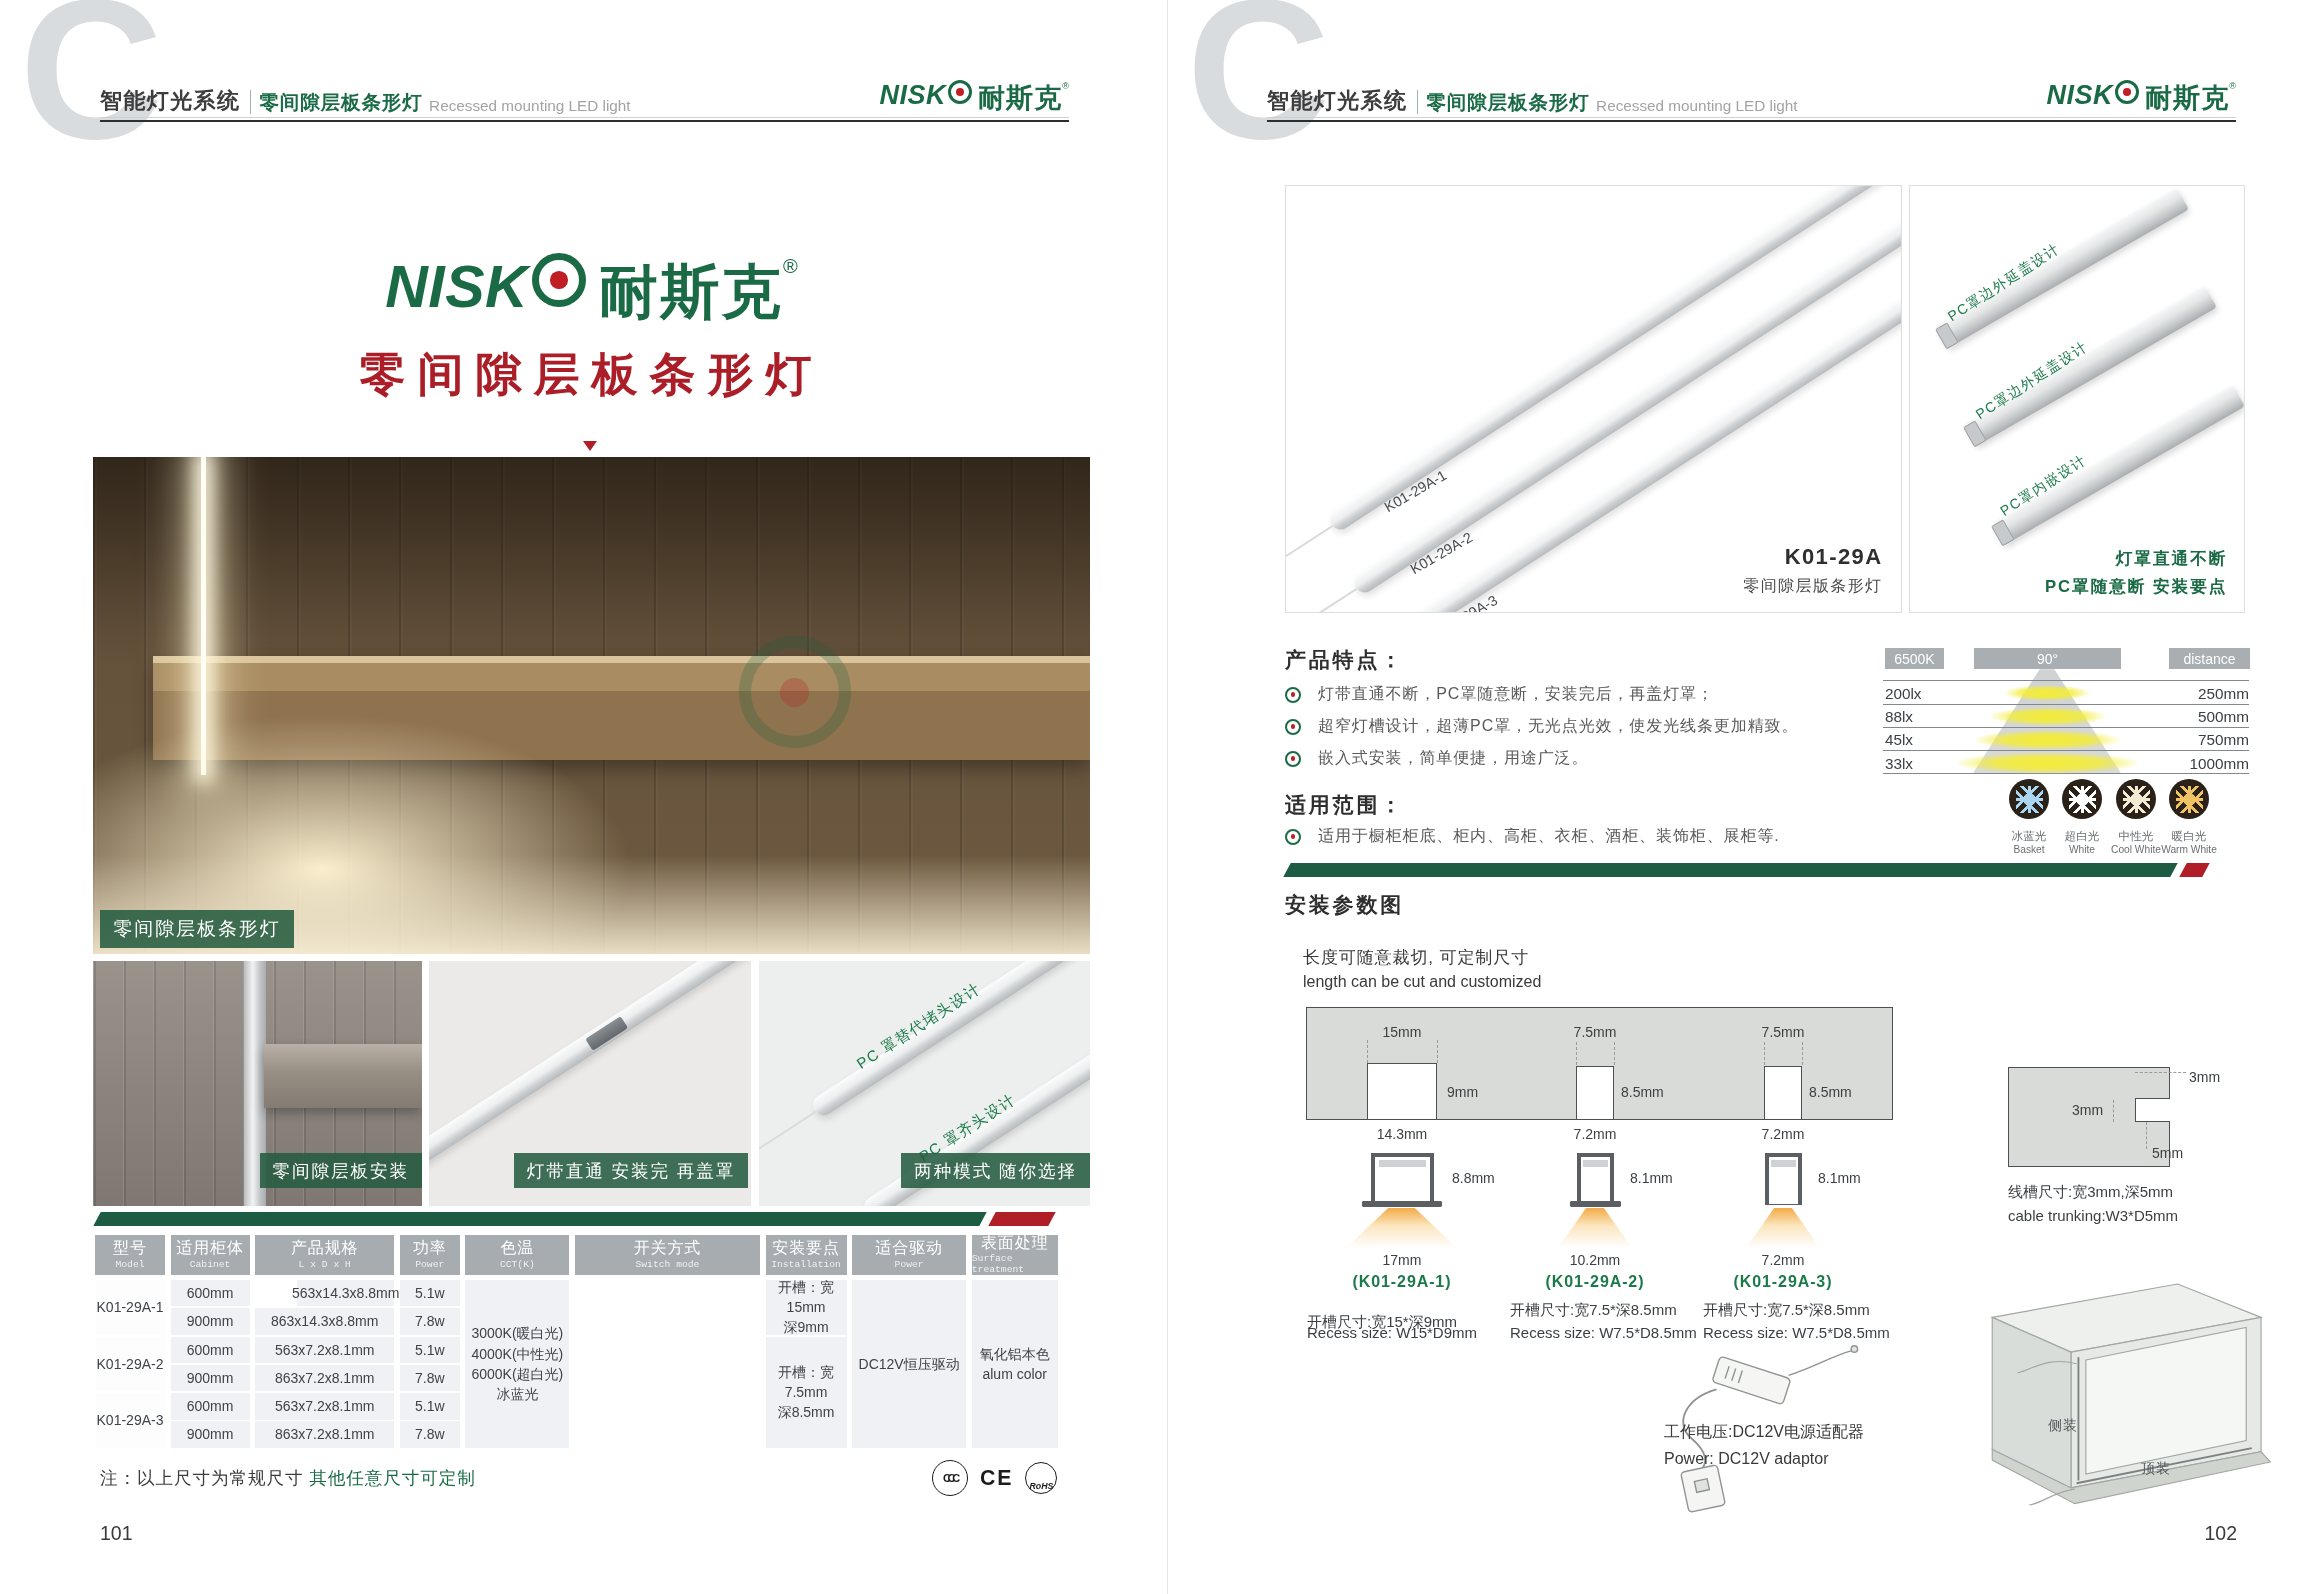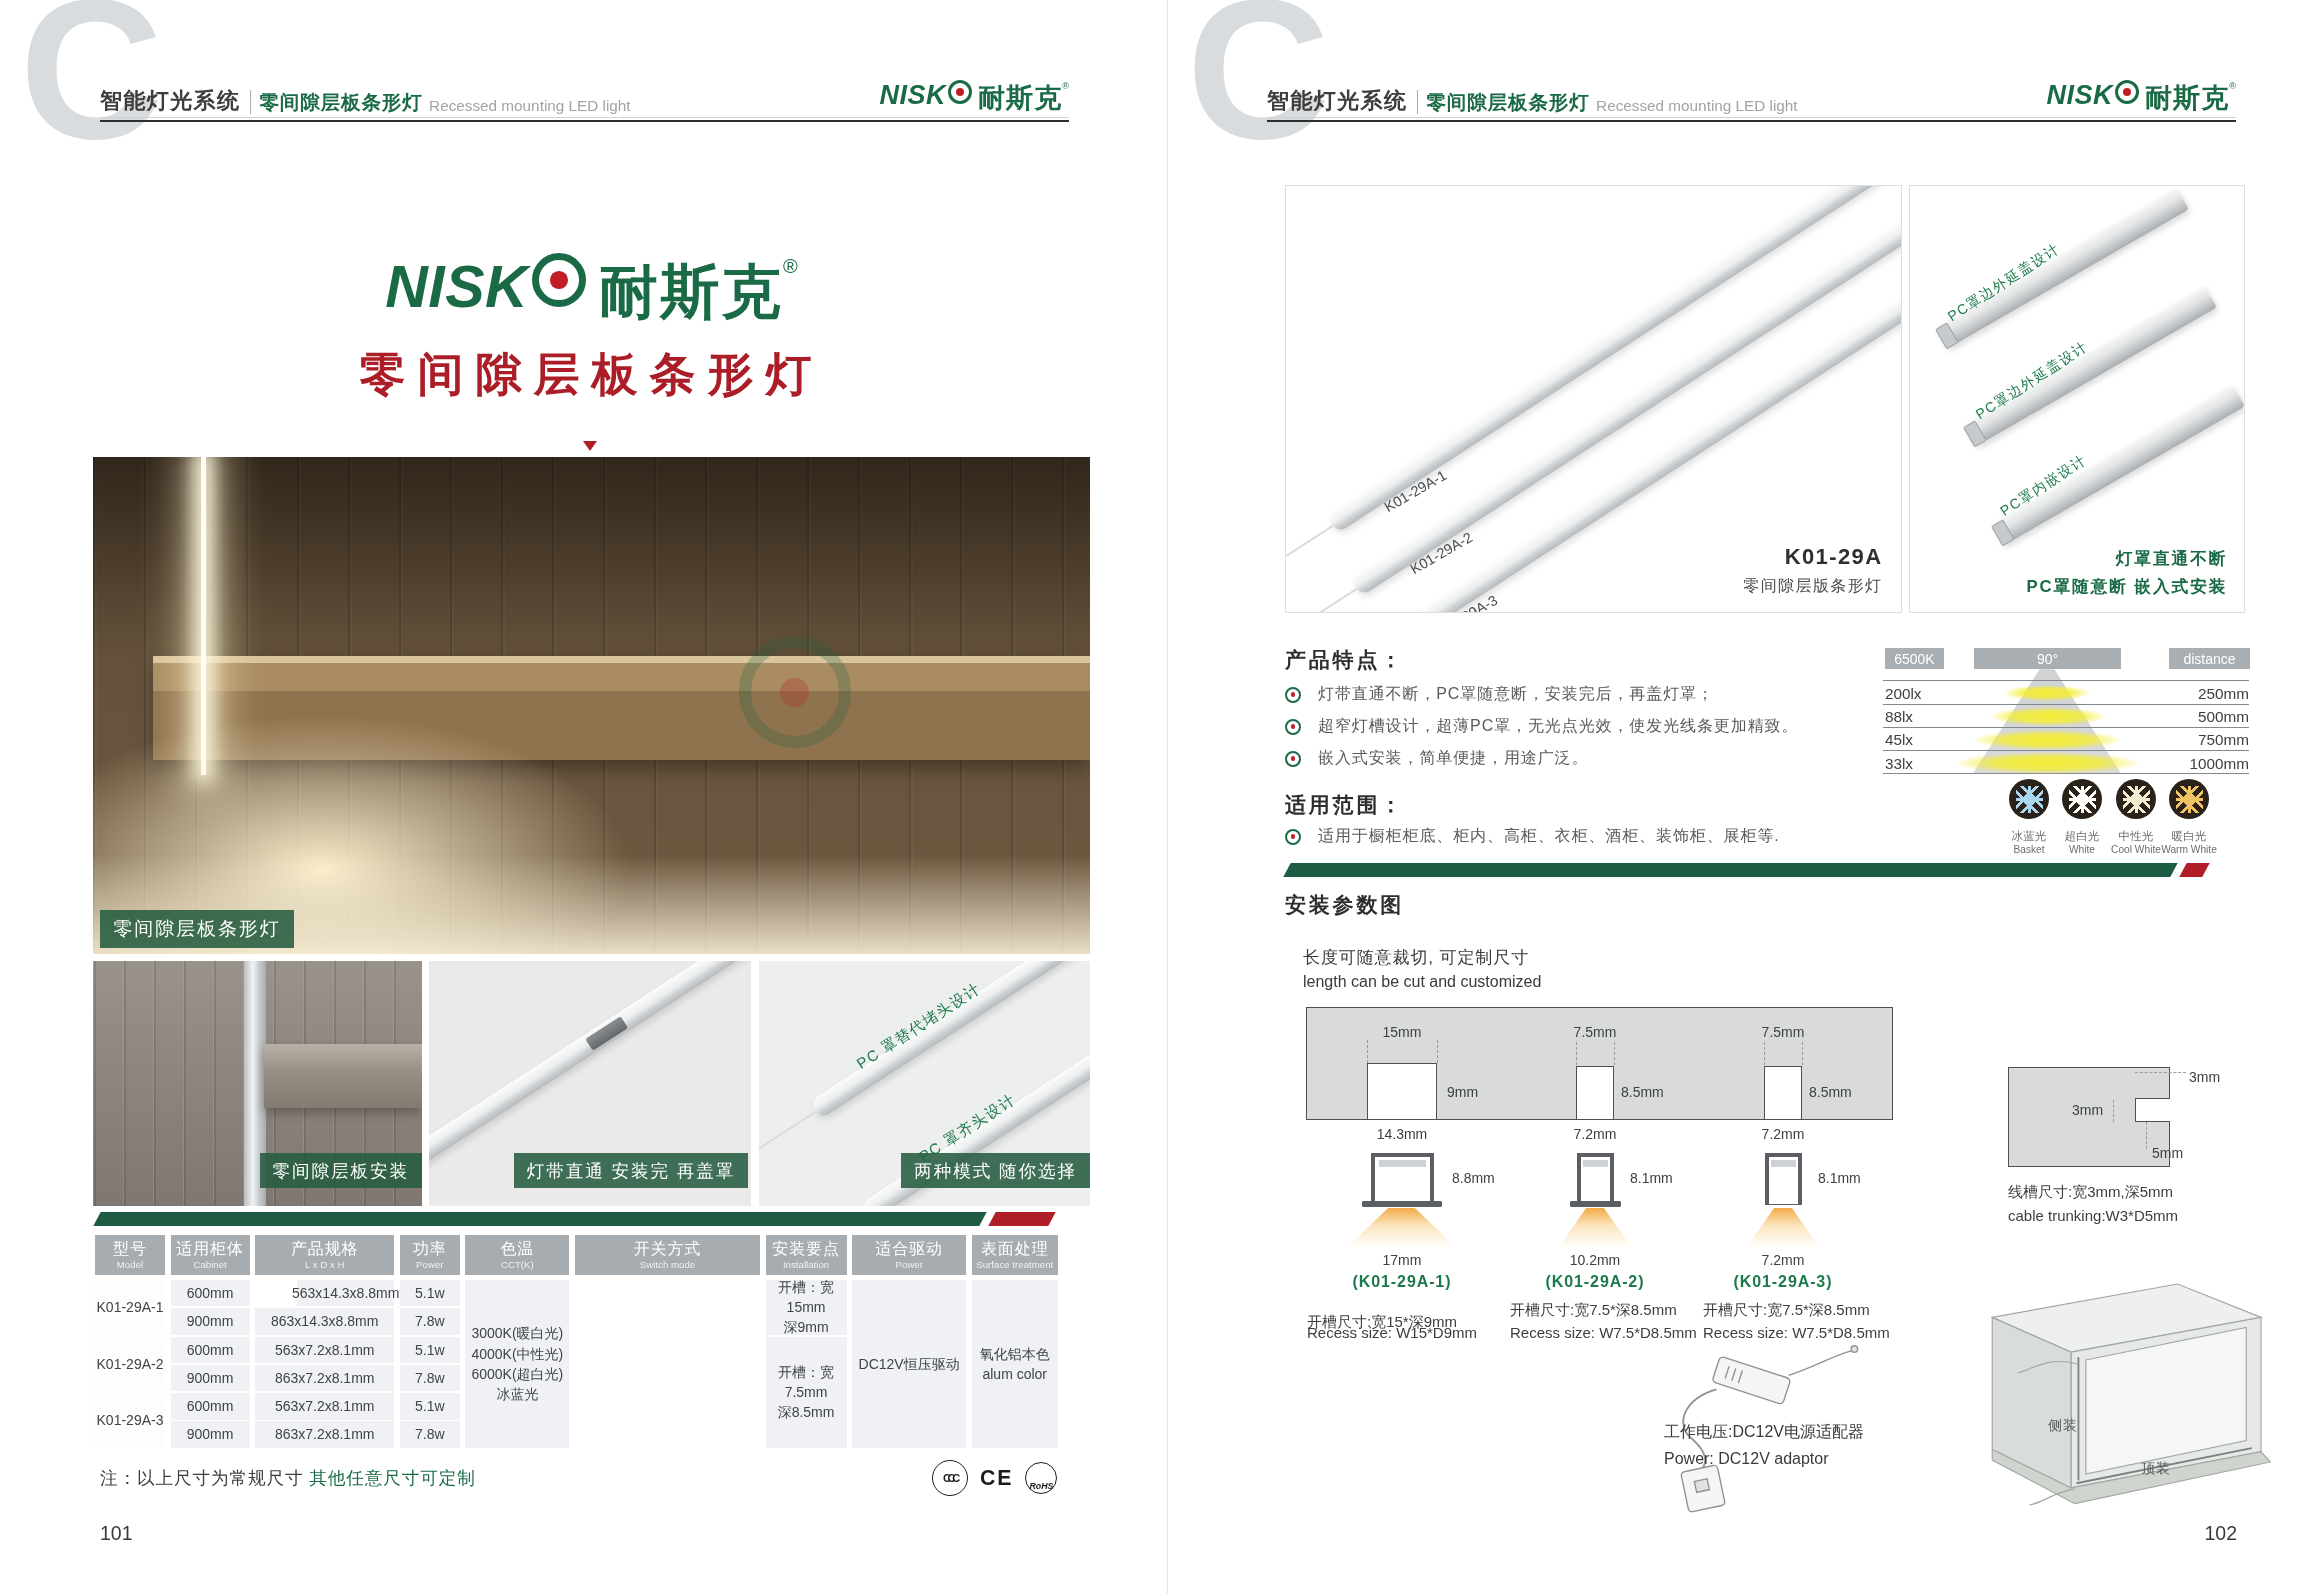--- a/index.html
+++ b/index.html
@@ -66,21 +66,21 @@
   .led-seg{position:absolute;left:44%;top:3.7px;width:42px;height:14px;background:linear-gradient(180deg,#8a8f93,#63676b);border-radius:2.8px;}
   .diag-label{position:absolute;color:#1c7a4a;font-size:15px;letter-spacing:1.4px;transform:rotate(-33deg);white-space:nowrap;}
 
   
   .bar-green{position:absolute;height:14px;background:#1d5c43;transform:skewX(-28deg);}
   .bar-red{position:absolute;height:14px;background:#b01f27;transform:skewX(-28deg);}
 
   
   .tbl-head,.tbl-body{position:absolute;left:95px;display:grid;grid-template-columns:70px 79px 139px 60px 104px 185px 81px 114px 86px;column-gap:5.6px;}
   .tbl-head{top:1235px;}
-  .th{height:40px;background:#a7acb1;color:#fff;display:flex;flex-direction:column;align-items:center;justify-content:center;line-height:1.15;}
+  .th{height:40px;background:#a7acb1;color:#fff;display:flex;flex-direction:column;align-items:center;justify-content:center;line-height:1.15;font-family:Liberation Mono, monospace;}
   .th-cn{font-size:16px;letter-spacing:0.9px;}
   .th-en{font-size:9.7px;color:rgba(255,255,255,.82);}
   .tbl-body{top:1280px;grid-auto-rows:26.4px;row-gap:1.9px;}
   .td{background:#eff1f4;color:#3f4347;display:flex;flex-direction:column;align-items:center;justify-content:center;font-size:14px;line-height:1.45;text-align:center;}
   .td.white{background:#fdfdfe;}
   .td .sub-en{font-size:11px;color:#55585c;}
   .note-line{position:absolute;left:100px;top:1466px;font-size:17.6px;letter-spacing:0.9px;}
   .note-green{color:#1a6b45;}
   .certs{position:absolute;left:932px;top:1460px;width:153px;display:flex;align-items:center;gap:12px;color:#1c1c1c;}
   .cert-ccc{width:34px;height:34px;border:1.9px solid #1c1c1c;border-radius:50%;display:flex;align-items:center;justify-content:center;font-weight:bold;font-size:11px;letter-spacing:-3.2px;}
@@ -352,21 +352,21 @@
     </div>
 
     <div class="prod-box" id="boxB">
       <div class="profile-strip" style="left:32px;top:139px;width:278px;"></div>
       <div class="profile-strip" style="left:60px;top:237px;width:278px;"></div>
       <div class="profile-strip" style="left:88px;top:336px;width:278px;"></div>
       <div class="diag-label" style="left:29px;top:88px;font-size:14px;">PC罩边外延盖设计</div>
       <div class="diag-label" style="left:57px;top:186px;font-size:14px;">PC罩边外延盖设计</div>
       <div class="diag-label" style="left:84px;top:291px;font-size:14px;">PC罩内嵌设计</div>
       <div class="boxB-note" style="top:361px;">灯罩直通不断</div>
-      <div class="boxB-note" style="top:389px;">PC罩随意断  嵌入式安装</div>
+      <div class="boxB-note" style="top:389px;">PC罩随意断  安装要点</div>
     </div>
 
     <div class="sec-title" style="left:118px;top:646px;">产品特点：</div>
     <div class="feat-item" style="left:118px;top:684px;">
       <span class="eye-icon"></span>
       <span>灯带直通不断，PC罩随意断，安装完后，再盖灯罩；</span>
     </div>
     <div class="feat-item" style="left:118px;top:716px;">
       <span class="eye-icon"></span>
       <span>超窄灯槽设计，超薄PC罩，无光点光效，使发光线条更加精致。</span>

